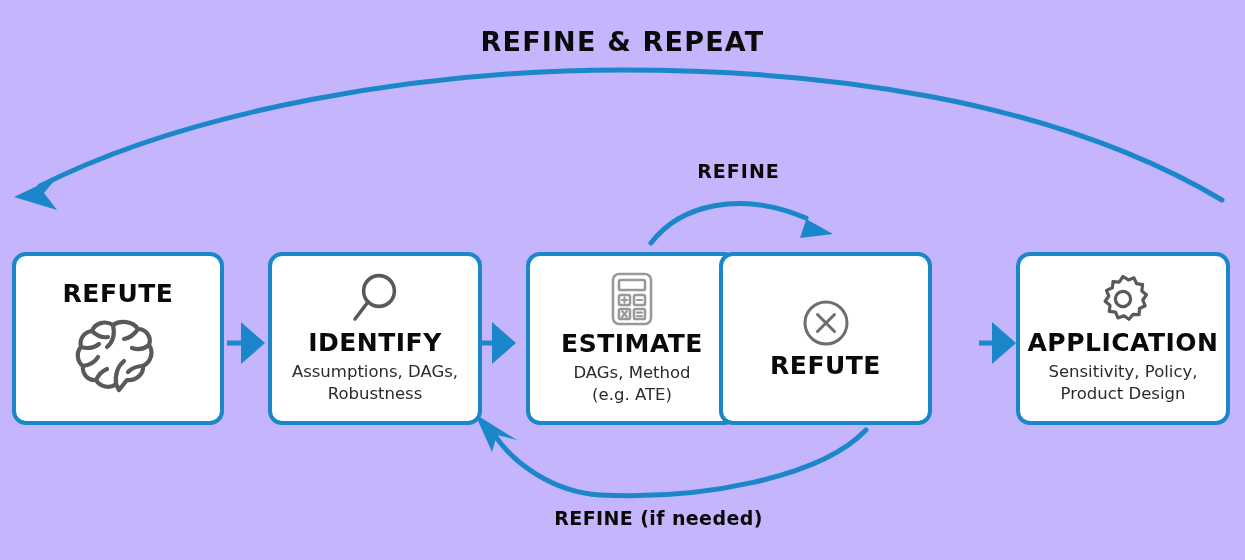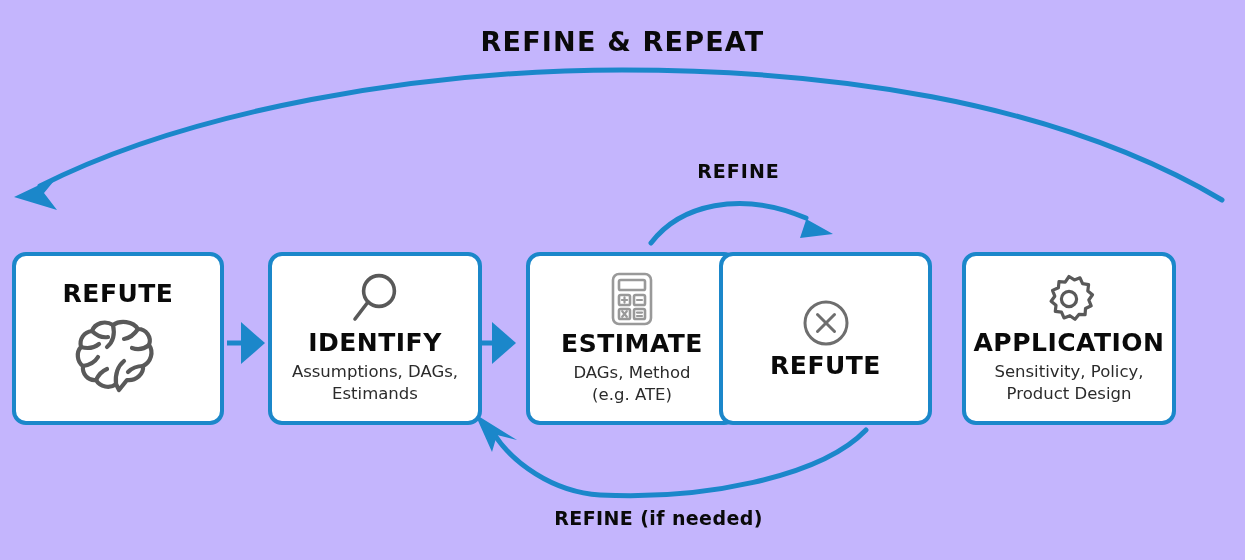--- a/index.html
+++ b/index.html
@@ -105,21 +105,21 @@
     margin-bottom: 8px;
     order: -1;
   }
   #box-model .stage-icon { margin-bottom: 0; }
 
   
   #box-model       { left: 12px;   width: 212px; }
   #box-identify    { left: 260px;  width: 214px; margin-left: 8px; }
   #box-estimate    { left: 514px;  width: 212px; margin-left: 12px; }
   #box-refute      { left: 719px;  width: 213px; }
-  #box-application { left: 962px; width: 214px; }
+  #box-application { left: 1016px; width: 214px; }
 </style>
 </head>
 <body>
 
 <div id="stage">
 
   <svg id="arrow-layer" viewBox="0 0 1245 560">
 
     <g>
       <path d="M 1222,200 C 1050,98 820,70 622,70 C 420,70 190,110 40,186" fill="none" stroke="#1b87ca" stroke-width="5" stroke-linecap="round"></path>
@@ -188,21 +188,21 @@
     <div class="stage-icon">
       <svg width="52" height="54" viewBox="0 0 52 54">
         <g fill="none" stroke="#595959" stroke-width="3.6" stroke-linecap="round">
           <circle cx="30" cy="19" r="15.4"></circle>
           <line x1="19" y1="30" x2="6" y2="47"></line>
         </g>
       </svg>
     </div>
     <div class="stage-title">IDENTIFY</div>
     <div class="stage-sub">Assumptions, DAGs,
-Estimands</div>
+Robustness</div>
   </div>
 
   <div class="stage-box" id="box-estimate">
     <div class="stage-icon">
       <svg width="46" height="56" viewBox="0 0 46 56">
         <g fill="none" stroke="#999999" stroke-width="2.6" stroke-linejoin="round">
           <rect x="4" y="3" width="38" height="50" rx="6"></rect>
           <rect x="10" y="9" width="26" height="10" rx="1.6"></rect>
           <rect x="10" y="24" width="11" height="10" rx="1.6"></rect>
           <rect x="25" y="24" width="11" height="10" rx="1.6"></rect>

